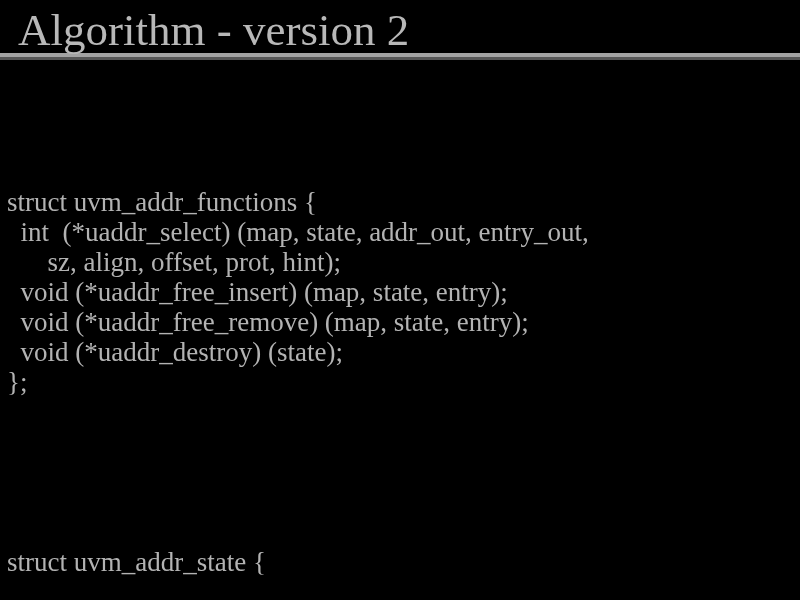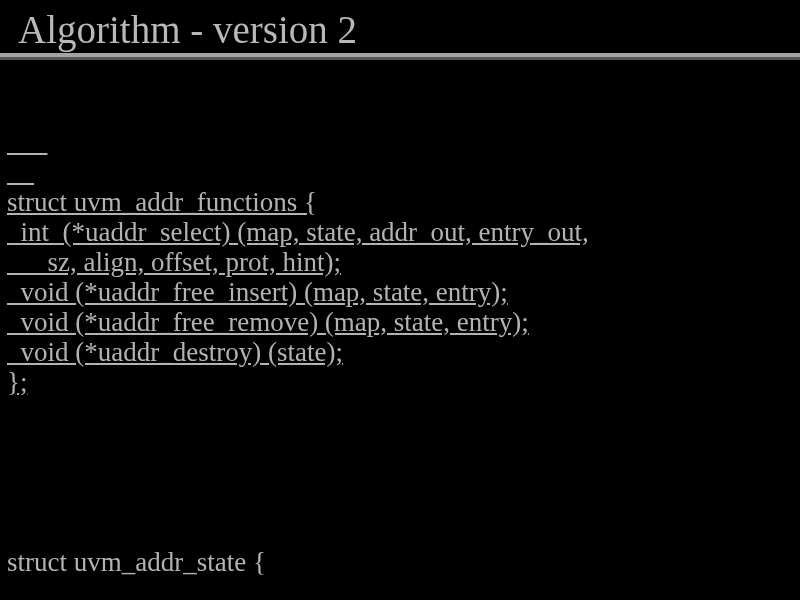--- a/index.html
+++ b/index.html
@@ -10,21 +10,21 @@
   .slide {
     position: relative;
     width: 800px;
     height: 600px;
     overflow: hidden;
     background: var(--bg, #000000);
     font-family: "Liberation Serif", "DejaVu Serif", serif;
   }
   .title {
     padding: 9px 0 0 18px;
-    font-size: 39px;
+    font-size: 45px;
     line-height: 42px;
     font-weight: normal;
     color: var(--title-text, #b8b8b8);
     white-space: pre;
   }
   .rule {
     margin-top: 2px;
     width: 800px;
   }
   .rule-top {
@@ -43,21 +43,20 @@
   }
   .description {
     white-space: pre;
     height: 30px;
   }
   .code-block {
     white-space: pre;
   }
   .code-block.functions {
     margin-top: 30px;
-    text-decoration: underline;
   }
   .code-block.state {
     margin-top: 60px;
   }
   .code-line {
     height: 30px;
     white-space: pre;
   }
 </style>
 </head>

